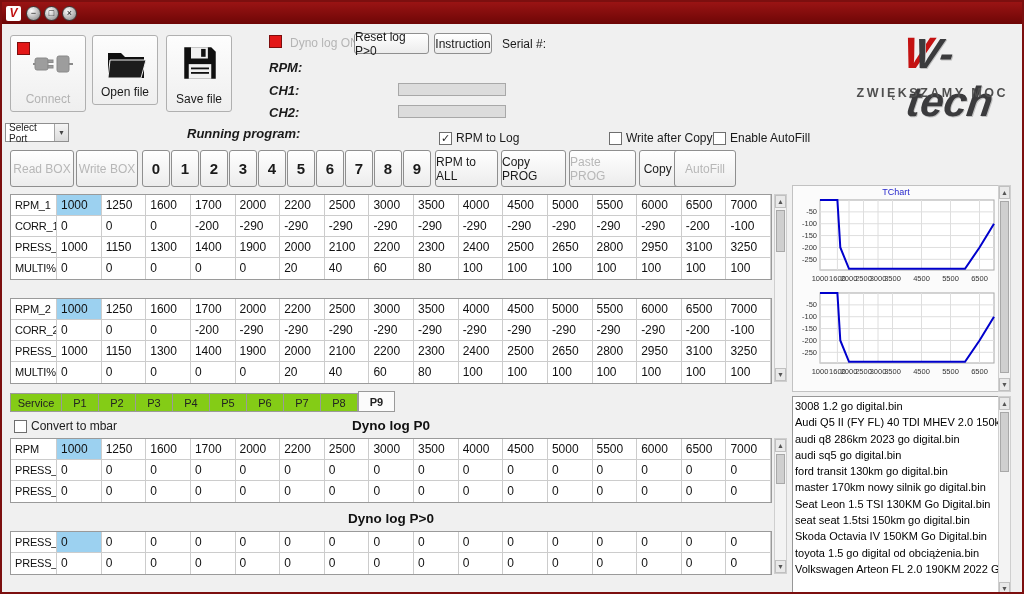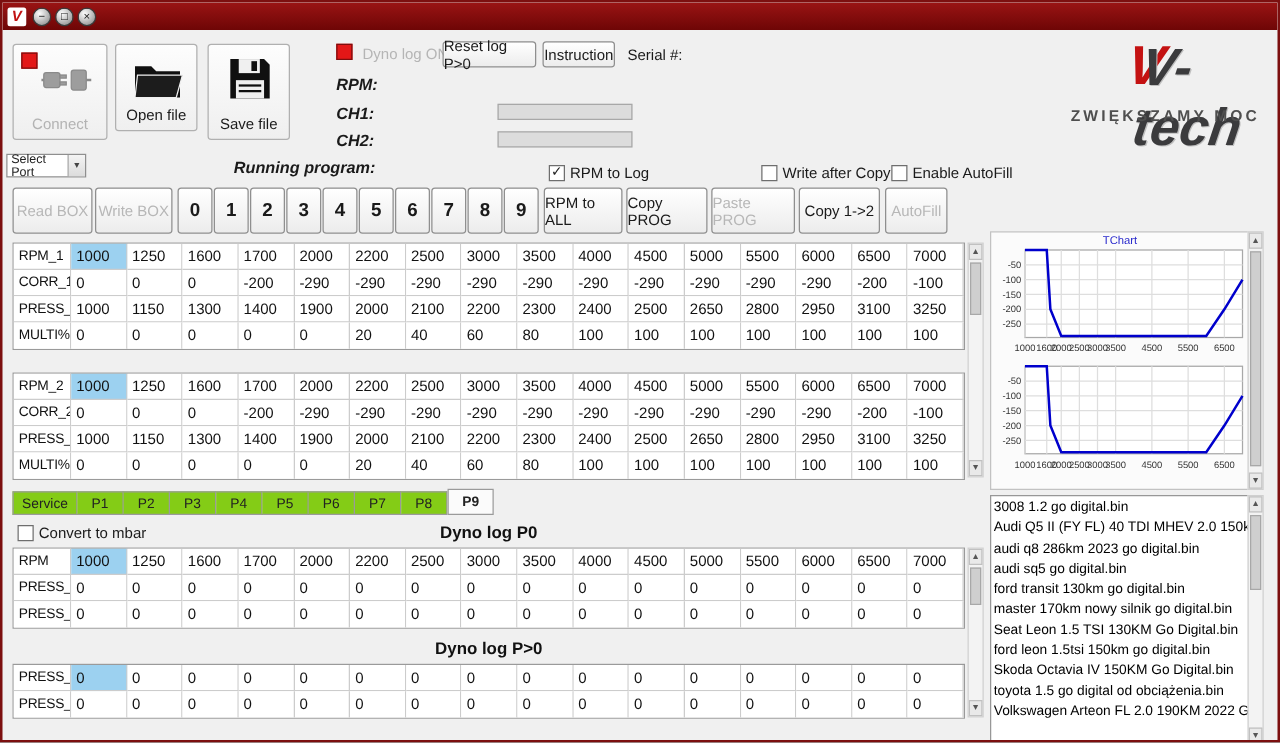--- a/index.html
+++ b/index.html
@@ -191,21 +191,21 @@
       <div class="btn" style="position: static; width: 28px; height: 37px; font-size: 15px; font-weight: bold;">5</div>
       <div class="btn" style="position: static; width: 28px; height: 37px; font-size: 15px; font-weight: bold;">6</div>
       <div class="btn" style="position: static; width: 28px; height: 37px; font-size: 15px; font-weight: bold;">7</div>
       <div class="btn" style="position: static; width: 28px; height: 37px; font-size: 15px; font-weight: bold;">8</div>
       <div class="btn" style="position: static; width: 28px; height: 37px; font-size: 15px; font-weight: bold;">9</div>
     </div>
   <div class="btn" style="left:433px;top:148px;width:63px;height:37px">RPM to ALL</div>
   <div class="btn" style="left:499px;top:148px;width:65px;height:37px">Copy PROG</div>
   <div class="btn disabled" style="left:567px;top:148px;width:67px;height:37px">Paste PROG</div>
   <div class="btn" style="left:637px;top:148px;width:65px;height:37px">Copy 1-&gt;2</div>
-  <div class="btn disabled" style="left:706px;top:148px;width:50px;height:37px">AutoFill</div>
+  <div class="btn disabled" style="left:672px;top:148px;width:62px;height:37px">AutoFill</div>
 
   <div class="ptable" style="left:8px;top:192px">
       <div class="t-row">
         <div class="t-cell t-lab">RPM_1</div>
         <div class="t-cell hl">1000</div>
         <div class="t-cell">1250</div>
         <div class="t-cell">1600</div>
         <div class="t-cell">1700</div>
         <div class="t-cell">2000</div>
         <div class="t-cell">2200</div>
@@ -566,21 +566,21 @@
     </div>
 
   <div class="filelist">
       <div class="file-item">3008 1.2 go digital.bin</div>
       <div class="file-item">Audi Q5 II (FY FL) 40 TDI MHEV 2.0 150kW 204KM (</div>
       <div class="file-item">audi q8 286km 2023 go digital.bin</div>
       <div class="file-item">audi sq5 go digital.bin</div>
       <div class="file-item">ford transit 130km go digital.bin</div>
       <div class="file-item">master 170km nowy silnik go digital.bin</div>
       <div class="file-item">Seat Leon 1.5 TSI 130KM Go Digital.bin</div>
-      <div class="file-item">ford leon 1.5tsi 150km go digital.bin</div>
+      <div class="file-item">seat seat 1.5tsi 150km go digital.bin</div>
       <div class="file-item">Skoda Octavia IV 150KM Go Digital.bin</div>
       <div class="file-item">toyota 1.5 go digital od obciążenia.bin</div>
       <div class="file-item">Volkswagen Arteon FL 2.0 190KM 2022 Go Digital Au</div>
     </div>
   <div class="vscroll" style="left:996px;top:394px;height:200px">
       <div class="sb-btn">▲</div>
       <div class="sb-thumb" style="top: 15px; height: 60px;"></div>
       <div class="sb-btn">▼</div>
     </div>
 

